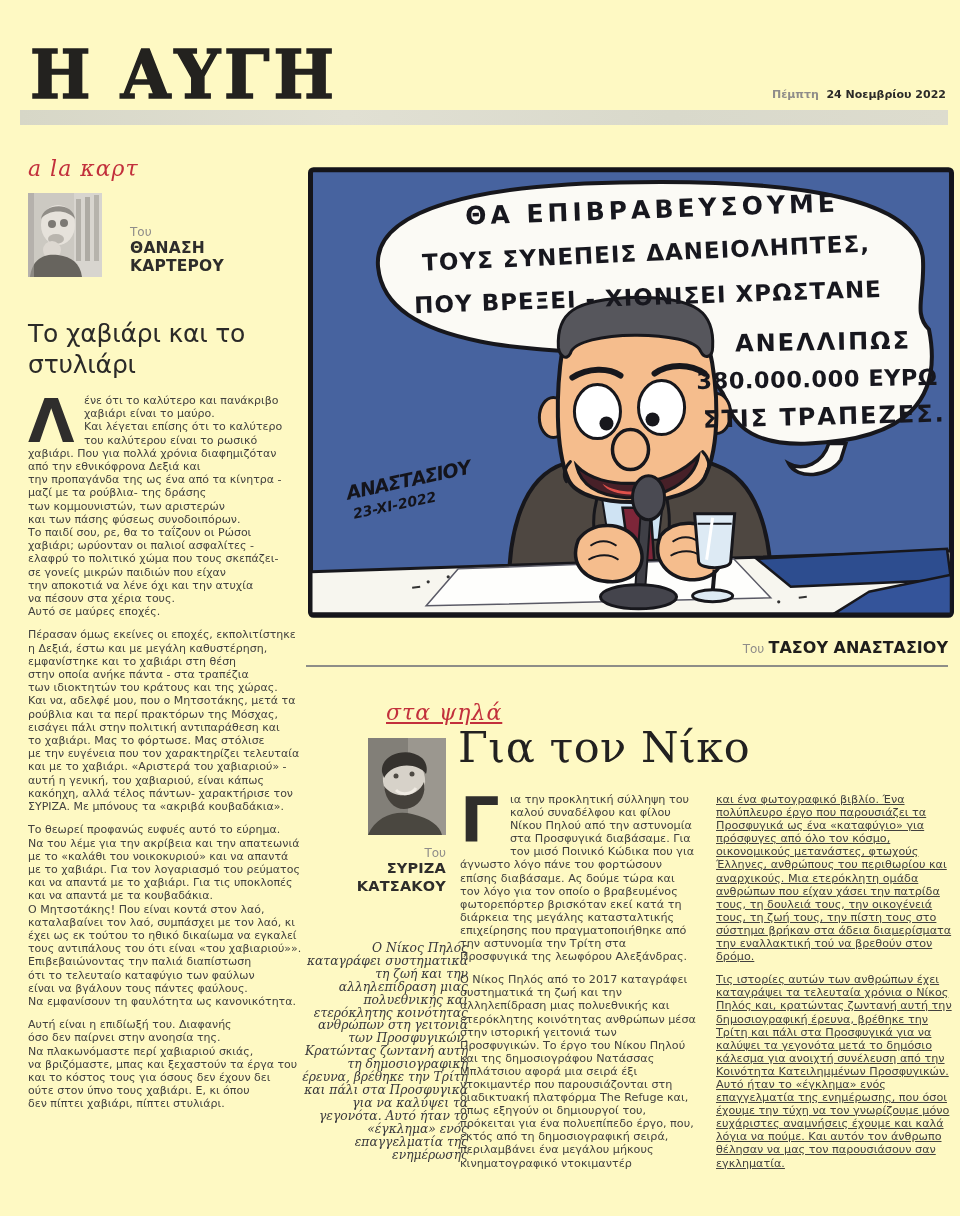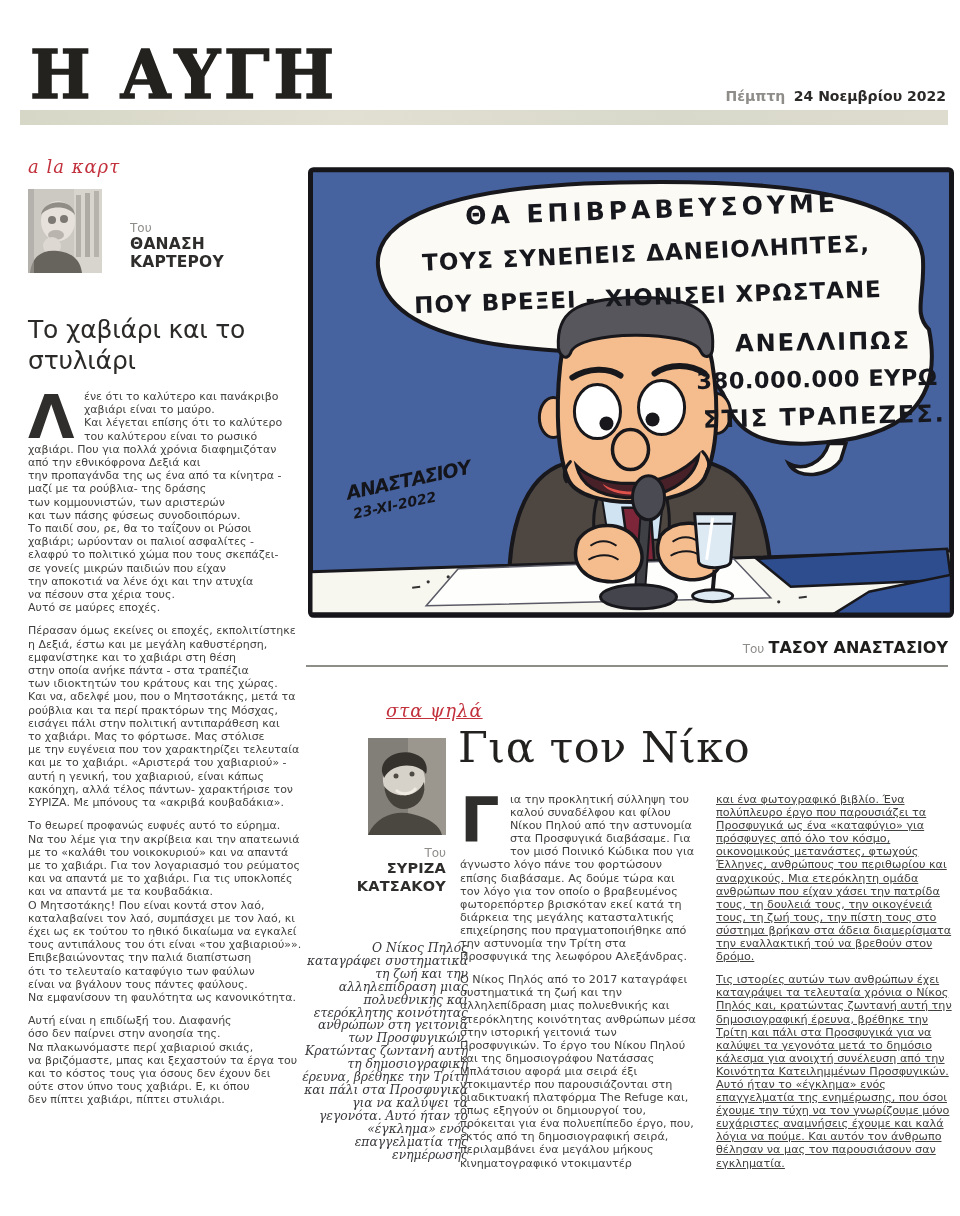--- a/index.html
+++ b/index.html
@@ -1,38 +1,38 @@
 <!DOCTYPE html>
 <html><head>
 <meta charset="utf-8">
 <style>
   html,body{margin:0;padding:0;background:#e8e6e1;}
   .page{
     position:relative;width:960px;height:1216px;margin:0 auto;
-    background:#ffffff;overflow:hidden;
+    background:#fef9c3;overflow:hidden;
     font-family:"DejaVu Sans","Liberation Sans",sans-serif;color:#3e3d3b;
   }
   
   .masthead{
     position:absolute;left:30px;top:34px;
     font-family:"DejaVu Serif","Liberation Serif",serif;
     font-weight:bold;font-size:64px;letter-spacing:4px;color:#23221f;
     -webkit-text-stroke:1.5px #23221f;transform:scaleY(1.06);transform-origin:left top;
   }
-  .issue-date{position:absolute;right:14px;top:88px;font-size:14px;}
+  .issue-date{position:absolute;right:14px;top:88px;font-size:11px;}
   .issue-date .day{color:#8f8d8a;font-weight:bold;margin-right:4px;}
   .issue-date .dt{color:#2b2a28;font-weight:bold;}
   .header-bar{
     position:absolute;left:20px;top:110px;width:928px;height:15px;
     background:linear-gradient(90deg,#d7d7c7,#e1e0d3 35%,#d9d9cb 70%,#dddcce);
   }
   
   .sec-label{
     font-family:"DejaVu Serif","Liberation Serif",serif;font-style:italic;
-    font-size:18px;color:#c2303c;letter-spacing:1px;
+    font-size:22px;color:#c2303c;letter-spacing:1px;
   }
   
   .left-article{position:absolute;left:28px;top:156px;width:276px;}
   .byline-row{display:flex;margin-top:12px;}
   .photo1{width:74px;height:84px;flex:0 0 74px;}
   .photo2{width:78px;height:97px;}
   .byline{margin-left:28px;margin-top:32px;display:flex;flex-direction:column;line-height:1.18;}
   .by-prefix{color:#8f8d8a;font-size:12px;}
   .by-name{color:#2e2d2b;font-weight:bold;font-size:15.5px;letter-spacing:.2px;}
   .la-title{

